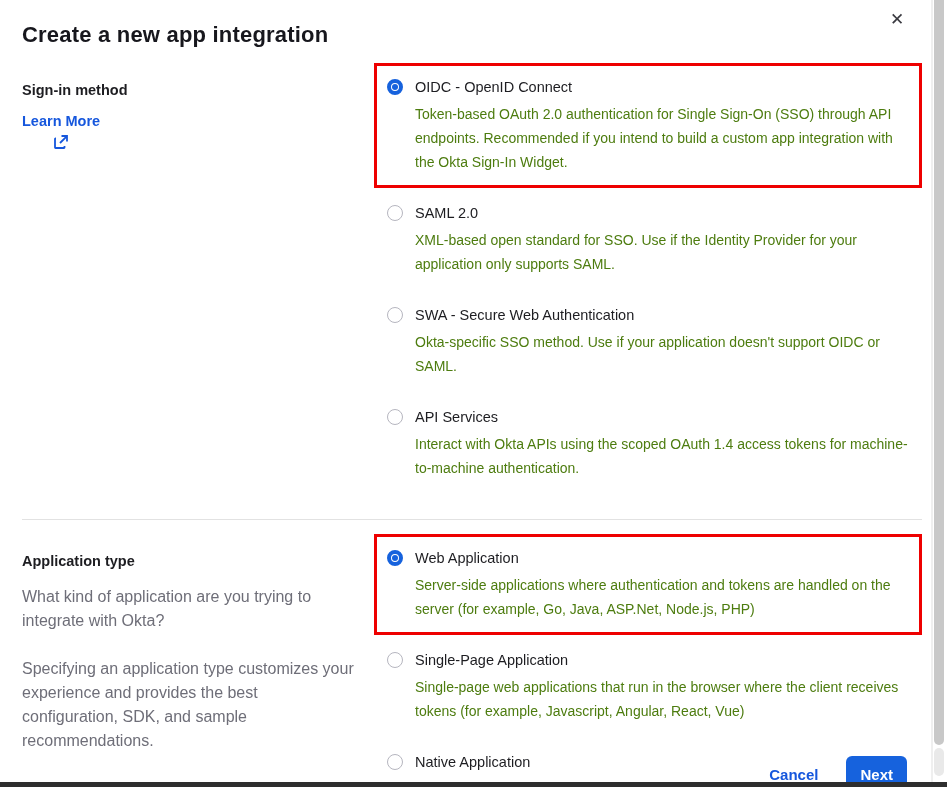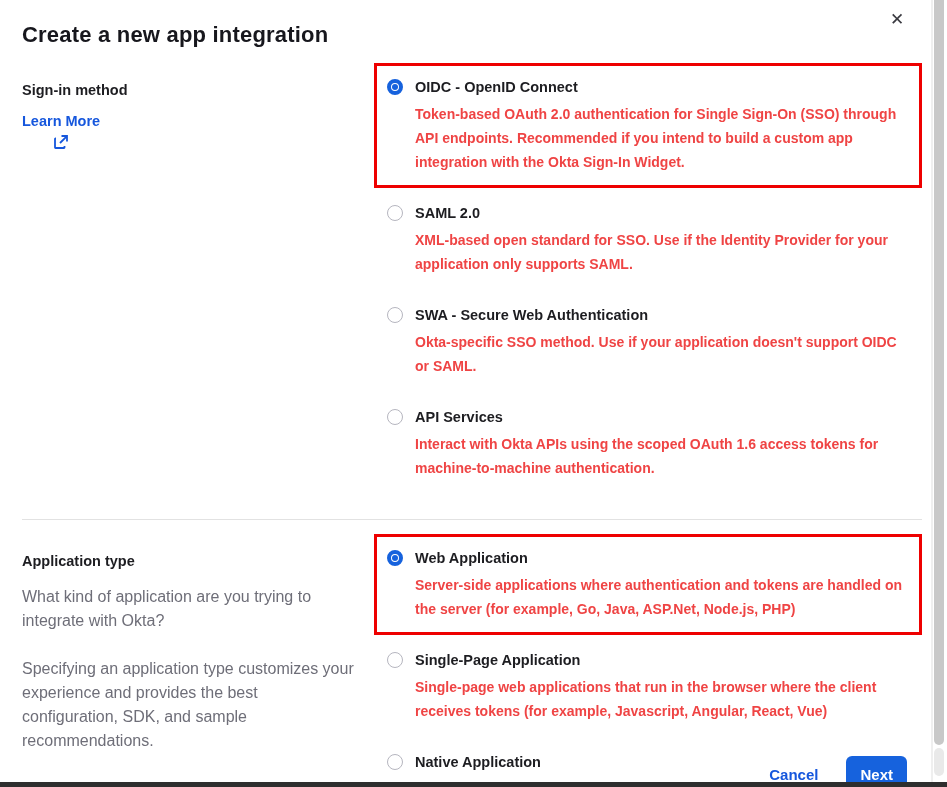--- a/index.html
+++ b/index.html
@@ -11,21 +11,21 @@
   .close-btn { position:absolute; top:10px; right:40px; width:20px; height:20px;
                background:none; border:none; font-size:17px; line-height:20px;
                color:#3a3a40; cursor:pointer; font-family:"Liberation Sans",sans-serif; }
 
   h1.title { font-size:22px; font-weight:700; color:#17171d; letter-spacing:0.2px;
              margin-top:22px; }
 
   .section { display:flex; align-items:flex-start; }
   .section-1 { margin-top:15px; }
   .left-col { width:352px; flex:none; padding-top:19px; padding-right:15px; }
-  .right-col { width:548px; flex:none;font-weight:bold; }
+  .right-col { width:548px; flex:none; }
 
   .sec-label { font-size:14.5px; font-weight:700; color:#1d1d21; }
   .learn-more { display:inline-flex; align-items:center; gap:6px; margin-top:15px;
                 font-size:14.5px; font-weight:700; color:#1657dd; text-decoration:none; cursor:pointer;flex-direction:column; }
   .learn-more svg { display:block; }
 
   .left-para { margin-top:16px; font-size:16px; line-height:24px; color:#6e6e78; width:335px; }
   .left-para + .left-para { margin-top:24px; }
 
   .option { display:flex; align-items:flex-start; gap:12px; padding:11px 10px;
@@ -34,21 +34,21 @@
 
   .radio { width:16px; height:16px; border-radius:50%; flex:none; margin-top:2px;
            border:1.5px solid #b6b6bf; background:#fff; position:relative; }
   .radio.checked { border:4px solid #1662dd; }
   .radio.checked::after { content:""; position:absolute; inset:1px; border-radius:50%;
                           background:#1662dd; }
 
   .opt-text { display:block; }
   .opt-label { display:block; font-size:14.5px; line-height:20px; color:#1d1d21; }
   .opt-desc { display:block; margin-top:5px; font-size:14px; line-height:24px;
-              color:#ef4444; max-width:494px; }
+              color:#4d7c0f; max-width:494px; }
 
   hr.divider { border:none; border-top:1px solid #e2e2e2; margin:24px 0 0 0; width:900px; }
   .section-2 { margin-top:14px; }
 
   .footer { position:absolute; top:756px; left:0; width:907px; display:flex;
             justify-content:flex-end; align-items:center; gap:28px; z-index:2; }
   .cancel-link { font-size:15px; font-weight:700; color:#1657dd; text-decoration:none; cursor:pointer; }
   .next-btn { min-width:56px; height:36px; padding:0 14px; background:#1662dd; color:#fff;
               border:none; border-radius:6px; font-size:15px; font-weight:700;
               font-family:"Liberation Sans",sans-serif; cursor:pointer; }
@@ -107,21 +107,21 @@
         <span class="opt-text">
           <span class="opt-label">SWA - Secure Web Authentication</span>
           <span class="opt-desc">Okta-specific SSO method. Use if your application doesn't support OIDC or SAML.</span>
         </span>
       </label>
 
       <label class="option">
         <span class="radio"></span>
         <span class="opt-text">
           <span class="opt-label">API Services</span>
-          <span class="opt-desc">Interact with Okta APIs using the scoped OAuth 1.6 access tokens for machine-to-machine authentication.</span>
+          <span class="opt-desc">Interact with Okta APIs using the scoped OAuth 1.4 access tokens for machine-to-machine authentication.</span>
         </span>
       </label>
 
     </div>
   </div>
 
   <hr class="divider">
 
   <div class="section section-2">
     <div class="left-col">

